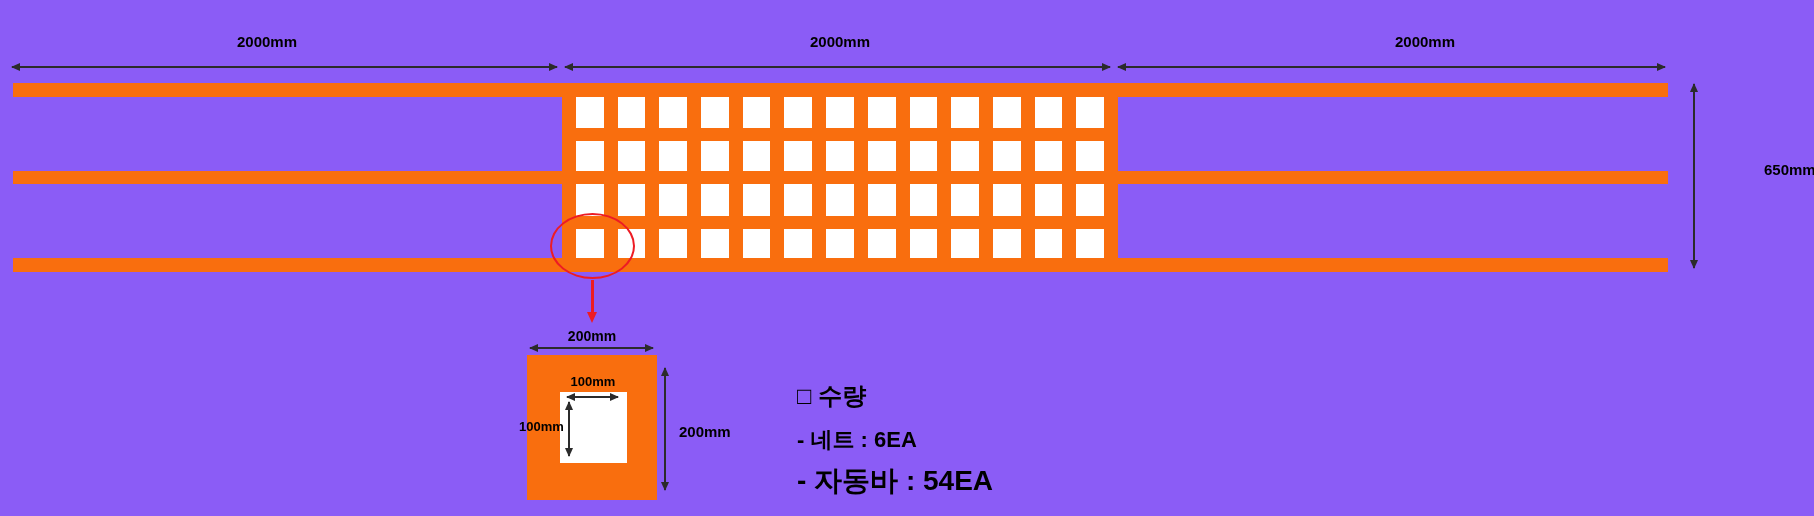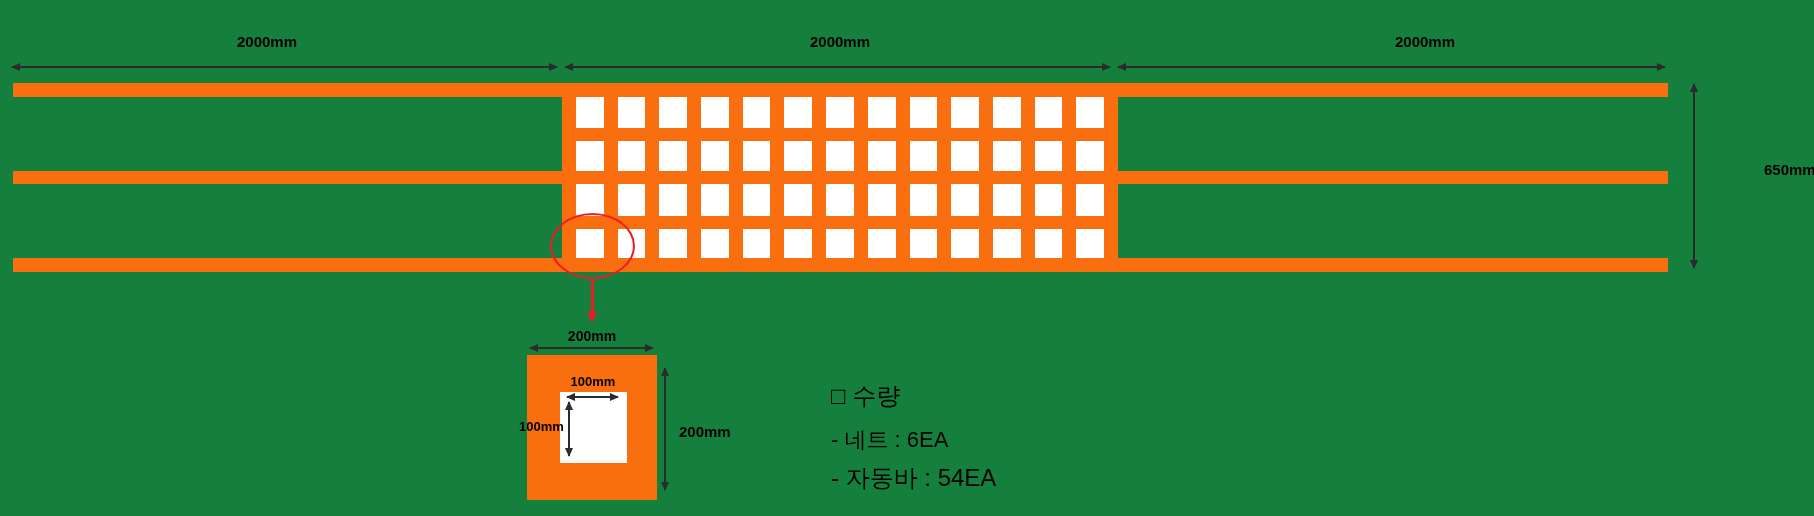--- a/index.html
+++ b/index.html
@@ -3,21 +3,21 @@
 <meta charset="utf-8">
 <style>
   :root{
     --orange:#F96E0E;
     --red:#ED1C24;
     --line:#2b2b2b;
     --text:#000000;
   }
   html,body{margin:0;padding:0;background:#ffffff;}
   .canvas{
-    position:relative;width:1814px;height:516px;background:#15803d;
+    position:relative;width:1814px;height:516px;background:#8b5cf6;
     font-family:"Liberation Sans", sans-serif;overflow:hidden;
   }
 
   
   .harrow{position:absolute;height:2px;background:var(--line);}
   .harrow::before,.harrow::after{content:"";position:absolute;top:50%;width:0;height:0;
     border-top:4px solid transparent;border-bottom:4px solid transparent;transform:translateY(-50%);}
   .harrow::before{left:-1px;border-right:9px solid var(--line);}
   .harrow::after{right:-1px;border-left:9px solid var(--line);}
 
@@ -54,21 +54,21 @@
   .red-arrow{position:absolute;left:591px;top:280px;width:2.5px;height:33px;background:var(--red);}
   .red-arrow::after{content:"";position:absolute;left:50%;bottom:-10px;width:0;height:0;
     border-left:5.5px solid transparent;border-right:5.5px solid transparent;
     border-top:11px solid var(--red);transform:translateX(-50%);}
 
   
   .detail-square{position:absolute;left:527px;top:355px;width:130px;height:145px;background:var(--orange);}
   .detail-hole{position:absolute;left:33px;top:37px;width:67px;height:71px;background:#ffffff;}
 
   
-  .note{position:absolute;color:var(--text);font-weight:400;white-space:nowrap;margin-left:34px;}
+  .note{position:absolute;color:var(--text);font-weight:700;white-space:nowrap;}
 </style>
 </head>
 <body>
 
 <div class="canvas">
 
   <div class="harrow" style="left:12px;top:66px;width:545px;"></div>
   <div class="harrow" style="left:565px;top:66px;width:545px;"></div>
   <div class="harrow" style="left:1118px;top:66px;width:547px;"></div>
 
@@ -151,15 +151,15 @@
   <div class="dim-label center-x" style="left:593px;top:374px;font-size:13px;">100mm</div>
   <div class="harrow" style="left:567px;top:396px;width:51px;"></div>
   <div class="varrow" style="left:568px;top:402px;height:54px;"></div>
   <div class="dim-label" style="left:519px;top:419px;font-size:13px;">100mm</div>
 
   <div class="varrow" style="left:664px;top:368px;height:122px;"></div>
   <div class="dim-label" style="left:679px;top:423px;font-size:15px;">200mm</div>
 
   <div class="note" style="left:797px;top:380px;font-size:24px;">□ 수량</div>
   <div class="note" style="left:797px;top:425px;font-size:22px;">- 네트 : 6EA</div>
-  <div class="note" style="left:797px;top:462px;font-size:24px;text-align:right;">- 자동바 : 54EA</div>
+  <div class="note" style="left:797px;top:462px;font-size:28px;text-align:right;">- 자동바 : 54EA</div>
 
 </div>
 
 </body></html>

